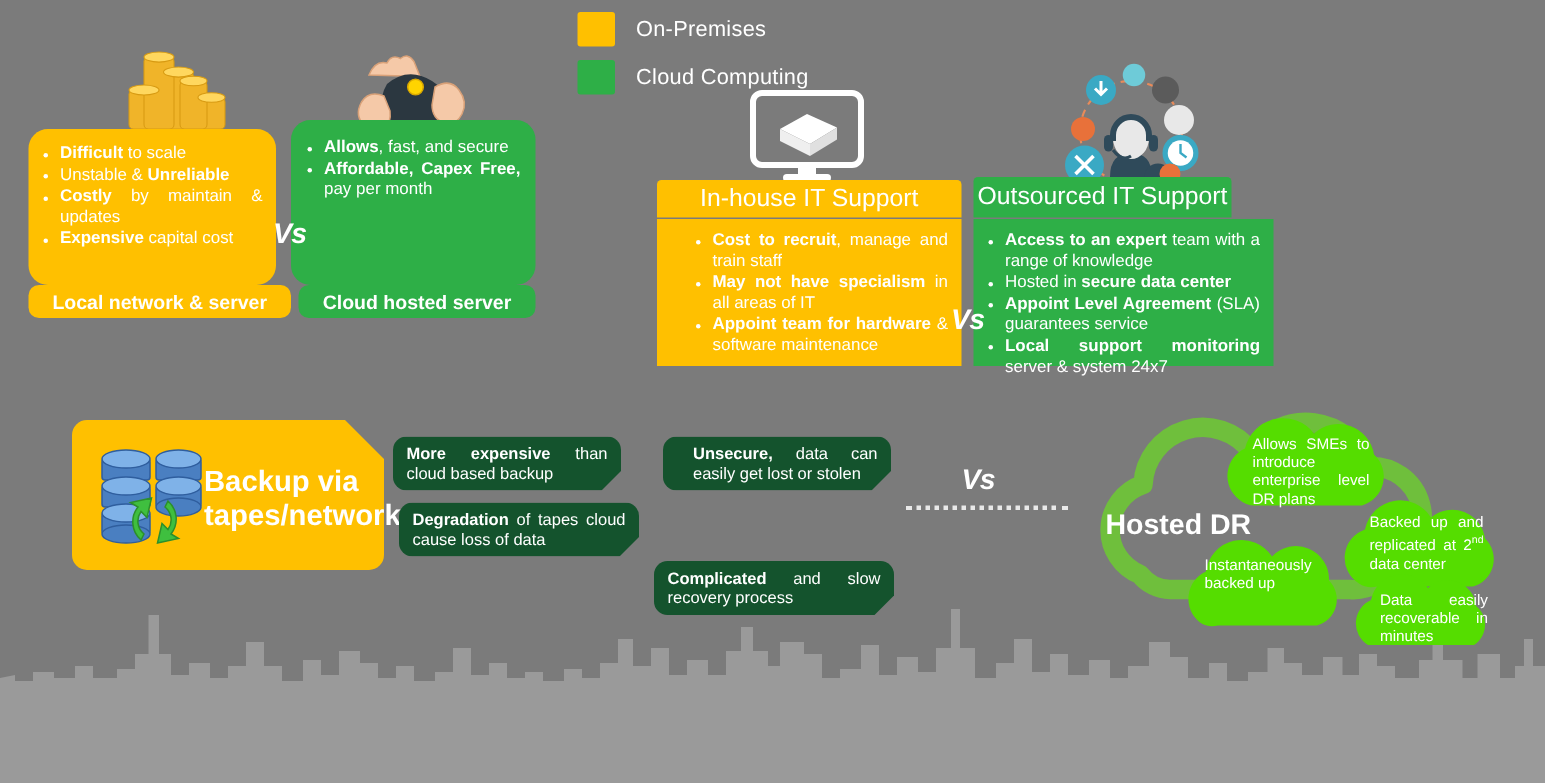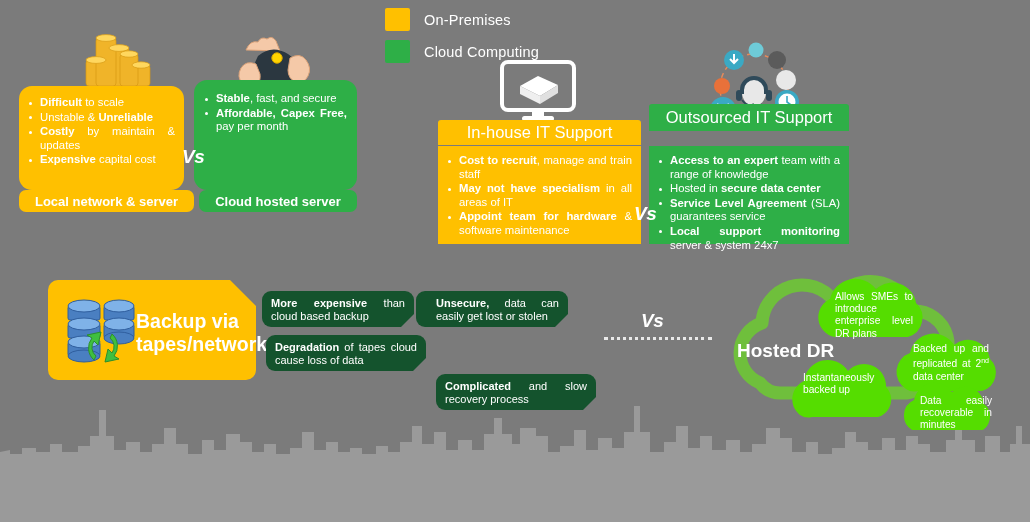--- a/index.html
+++ b/index.html
@@ -136,21 +136,21 @@
     <ul class="bullets">
       <li><b>Difficult</b> to scale</li>
       <li>Unstable &amp; <b>Unreliable</b></li>
       <li><b>Costly</b> by maintain &amp; updates</li>
       <li><b>Expensive</b> capital cost</li>
     </ul>
   </div>
 
   <div class="abs panel green" style="left:194px;top:80px;width:163px;height:110px;padding:12px 10px 8px 9px;">
     <ul class="bullets">
-      <li><b>Stable</b>, fast, and secure</li>
+      <li><b>Allows</b>, fast, and secure</li>
       <li><b>Affordable, Capex Free,</b> pay per month</li>
     </ul>
   </div>
 
   <div class="abs vs" style="left:182px;top:146px;">Vs</div>
 
   <div class="abs tag" style="left:19px;top:190px;width:175px;height:22px;background:#FFC000;">
     <span>Local network &amp; server</span>
   </div>
   <div class="abs tag" style="left:199px;top:190px;width:158px;height:22px;background:#2EAF47;">
@@ -187,36 +187,36 @@
       <circle cx="22" cy="52" r="8" fill="#e8713a"></circle>
       <circle cx="23" cy="76" r="13" fill="#3aa9c4"></circle>
       <path d="M17 70 l12 12 M29 70 l-12 12" stroke="#ffffff" stroke-width="2.4"></path>
       <circle cx="80" cy="82" r="7" fill="#e8713a"></circle>
     </g>
   </svg>
 
   <div class="abs hdr" style="left:438px;top:120px;width:203px;height:25px;background:#FFC000;">
     <span>In-house IT Support</span>
   </div>
-  <div class="abs" style="left:438px;top:146px;width:203px;height:98px;background:#FFC000;padding:8px 9px 6px 8px;box-sizing:border-box;">
+  <div class="abs" style="left:438px;top:146px;width:203px;height:98px;background:#FFC000;padding:8px 9px 6px 24px;box-sizing:border-box;">
     <ul class="bullets">
       <li><b>Cost to recruit</b>, manage and train staff</li>
       <li><b>May not have specialism</b> in all areas of IT</li>
       <li><b>Appoint team for hardware</b> &amp; software maintenance</li>
     </ul>
   </div>
 
-  <div class="abs hdr" style="left:649px;top:104px;width:200px;height:27px;background:#2EAF47;align-items:center;">
+  <div class="abs hdr" style="left:649px;top:118px;width:172px;height:27px;background:#2EAF47;align-items:center;">
     <span>Outsourced IT Support</span>
   </div>
   <div class="abs" style="left:649px;top:146px;width:200px;height:98px;background:#2EAF47;padding:8px 9px 6px 8px;box-sizing:border-box;">
     <ul class="bullets">
       <li><b>Access to an expert</b> team with a range of knowledge</li>
       <li>Hosted in <b>secure data center</b></li>
-      <li><b>Service Level Agreement</b> (SLA) guarantees service</li>
+      <li><b>Appoint Level Agreement</b> (SLA) guarantees service</li>
       <li><b>Local support monitoring</b> server &amp; system 24x7</li>
     </ul>
   </div>
 
   <div class="abs vs" style="left:634px;top:203px;">Vs</div>
 
   <div class="abs cutbox" style="left:48px;top:280px;width:208px;height:100px;"></div>
 
   <svg class="abs" style="left:60px;top:296px;width:86px;height:70px;" viewBox="0 0 86 70">
     <g>
@@ -243,21 +243,21 @@
     </g>
   </svg>
 
   <div class="abs backup-title" style="left:136px;top:310px;width:112px;">
     Backup via<br>tapes/network
   </div>
 
   <div class="abs pill" style="left:262px;top:291px;width:152px;height:36px;">
     <b>More expensive</b> than cloud based backup
   </div>
-  <div class="abs pill" style="left:416px;top:291px;width:152px;height:36px;padding-left:20px;">
+  <div class="abs pill" style="left:442px;top:291px;width:152px;height:36px;padding-left:20px;">
     <b>Unsecure,</b> data can easily get lost or stolen
   </div>
   <div class="abs pill" style="left:266px;top:335px;width:160px;height:36px;">
     <b>Degradation</b> of tapes cloud cause loss of data
   </div>
   <div class="abs pill" style="left:436px;top:335px;width:160px;height:36px;margin-top:39px;">
     <b>Complicated</b> and slow recovery process
   </div>
 
   <div class="abs vs" style="left:641px;top:310px;">Vs</div>

